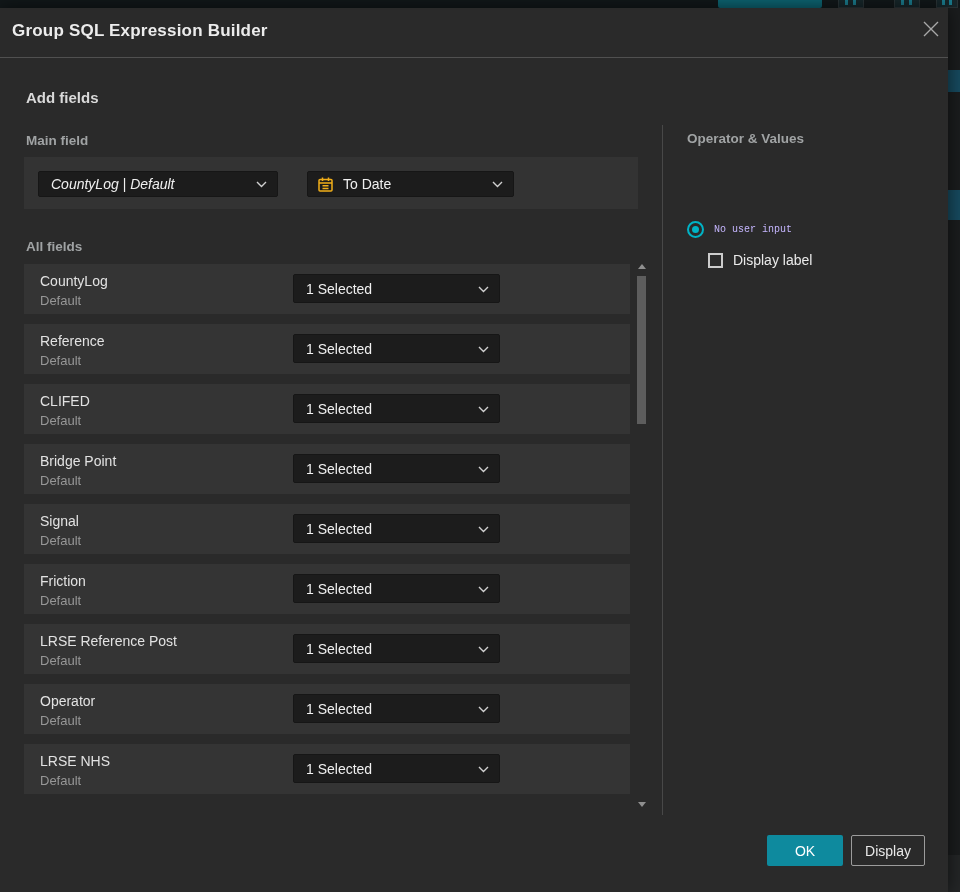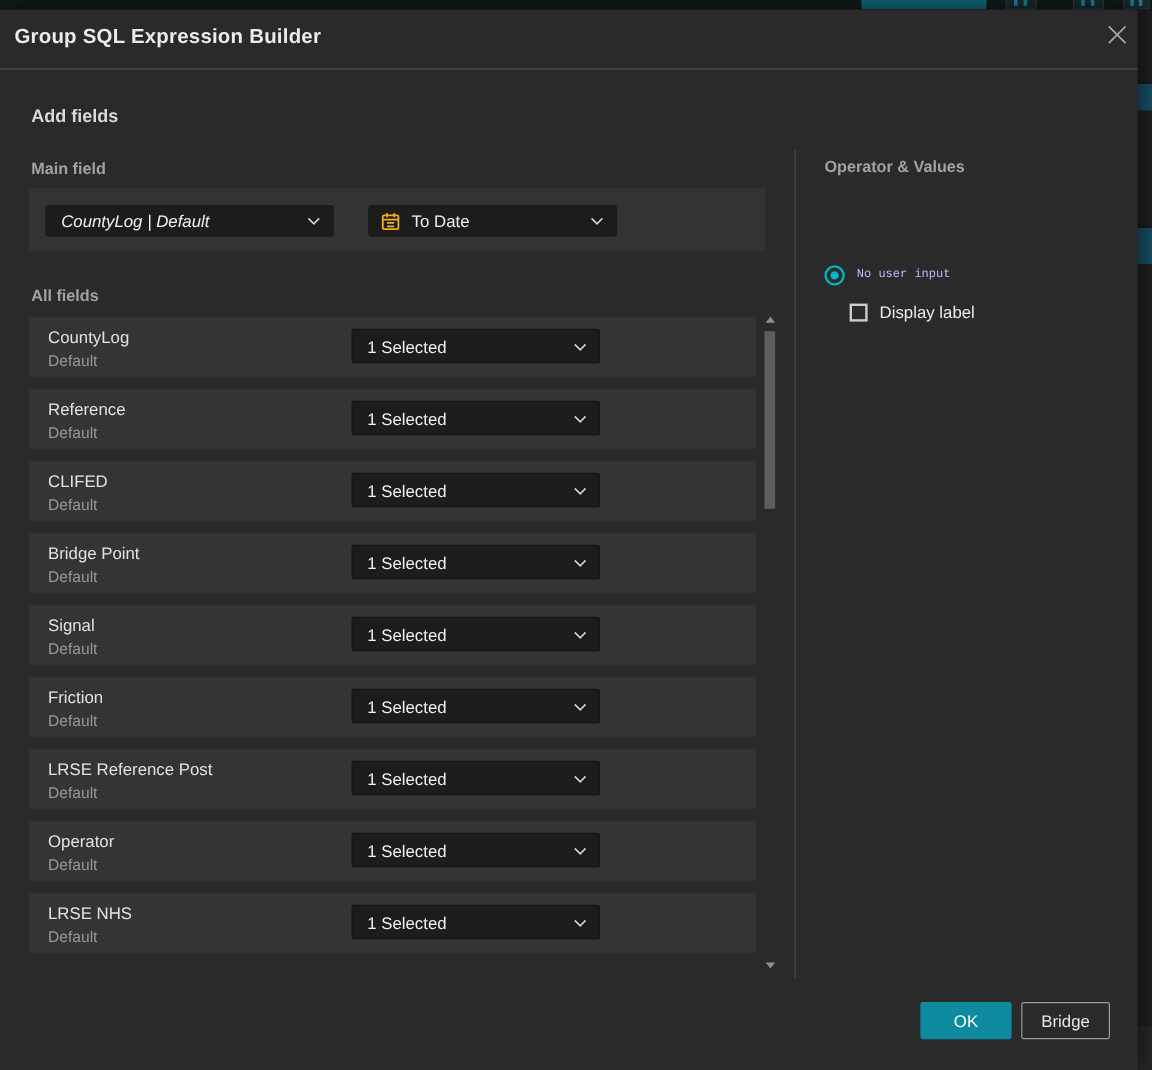--- a/index.html
+++ b/index.html
@@ -291,16 +291,16 @@
       <span class="radio"></span>
       <span class="radio-label">No user input</span>
     </div>
 
     <div class="check-row">
       <span class="checkbox"></span>
       <span class="check-label">Display label</span>
     </div>
 
     <button class="ok-btn">OK</button>
-    <button class="cancel-btn">Bridge</button>
+    <button class="cancel-btn">Display</button>
 
   </div>
 </div>
 
 </body></html>

